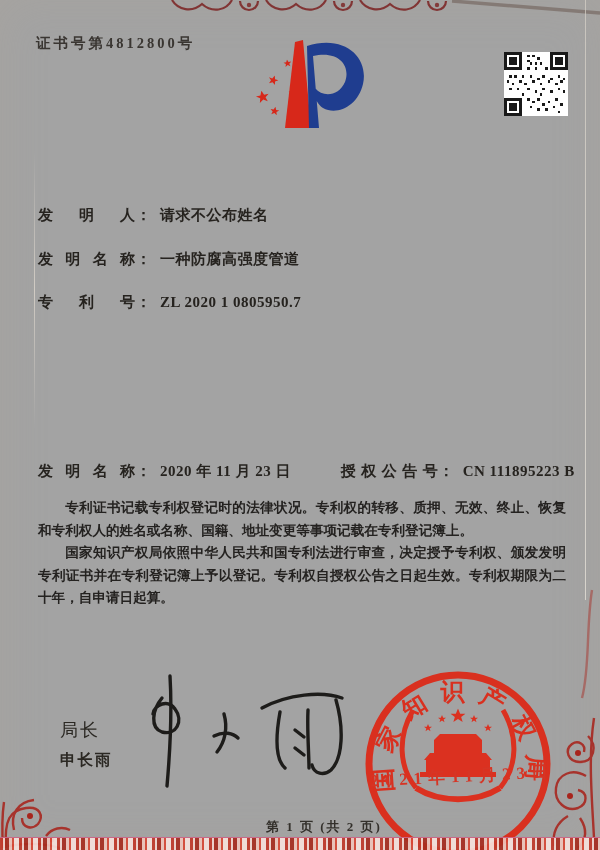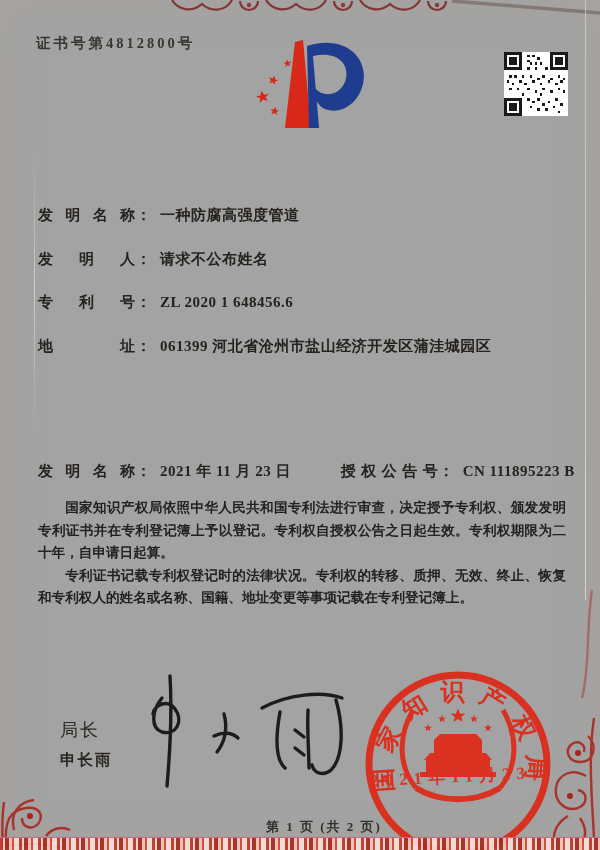--- a/index.html
+++ b/index.html
@@ -89,45 +89,42 @@
       <path d="M0,0h7v7h-7z M1,1v5h5v-5z M2,2h3v3h-3z" fill-rule="evenodd"></path>
       <path d="M18,0h7v7h-7z M19,1v5h5v-5z M20,2h3v3h-3z" fill-rule="evenodd"></path>
       <path d="M0,18h7v7h-7z M1,19v5h5v-5z M2,20h3v3h-3z" fill-rule="evenodd"></path>
       <path d="M9,1h1v1h-1z M11,1h1v1h-1z M13,2h1v1h-1z M9,3h1v1h-1z M10,4h1v1h-1z M12,4h1v1h-1z M14,4h1v1h-1z M9,6h1v1h-1z M12,6h1v1h-1z M16,6h1v1h-1z M2,9h1v1h-1z M4,9h1v1h-1z M7,9h1v1h-1z M10,9h1v1h-1z M13,10h1v1h-1z M15,9h1v1h-1z M18,10h1v1h-1z M21,9h1v1h-1z M23,10h1v1h-1z M1,11h1v1h-1z M3,12h1v1h-1z M6,11h1v1h-1z M8,12h1v1h-1z M11,11h1v1h-1z M14,12h1v1h-1z M17,11h1v1h-1z M20,12h1v1h-1z M22,11h1v1h-1z M2,14h1v1h-1z M5,14h1v1h-1z M9,14h1v1h-1z M12,15h1v1h-1z M15,14h1v1h-1z M18,15h1v1h-1z M21,14h1v1h-1z M23,15h1v1h-1z M7,16h1v1h-1z M14,16h1v1h-1z M9,18h1v1h-1z M11,19h1v1h-1z M13,18h1v1h-1z M15,20h1v1h-1z M17,19h1v1h-1z M20,18h1v1h-1z M22,20h1v1h-1z M10,21h1v1h-1z M13,22h1v1h-1z M16,22h1v1h-1z M19,21h1v1h-1z M21,23h1v1h-1z"></path>
     </g>
   </svg>
 
 
   <div class="fields">
     <div class="frow">
+      <span class="flabel">发明人</span><span class="fcolon">：</span><span class="fvalue">请求不公布姓名</span>
+    </div>
+    <div class="frow">
       <span class="flabel">发明名称</span><span class="fcolon">：</span><span class="fvalue">一种防腐高强度管道</span>
     </div>
     <div class="frow">
-      <span class="flabel">发明人</span><span class="fcolon">：</span><span class="fvalue">请求不公布姓名</span>
-    </div>
-    <div class="frow">
-      <span class="flabel">专利号</span><span class="fcolon">：</span><span class="fvalue">ZL 2020 1 648456.6</span>
-    </div>
-    <div class="frow">
-      <span class="flabel">地址</span><span class="fcolon">：</span><span class="fvalue">061399 河北省沧州市盐山经济开发区蒲洼城园区</span>
+      <span class="flabel">专利号</span><span class="fcolon">：</span><span class="fvalue">ZL 2020 1 0805950.7</span>
     </div>
   </div>
 
   <div class="grant-row">
     <span>
-      <span class="flabel">发明名称</span><span class="fcolon">：</span><span class="fvalue">2021 年 11 月 23 日</span>
+      <span class="flabel">发明名称</span><span class="fcolon">：</span><span class="fvalue">2020 年 11 月 23 日</span>
     </span>
     <span class="pair2">
       <span class="flabel">授权公告号</span><span class="fcolon">：</span><span class="fvalue">CN 111895223 B</span>
     </span>
   </div>
 
   <div class="body-text">
+    <p>专利证书记载专利权登记时的法律状况。专利权的转移、质押、无效、终止、恢复和专利权人的姓名或名称、国籍、地址变更等事项记载在专利登记簿上。</p>
     <p>国家知识产权局依照中华人民共和国专利法进行审查，决定授予专利权、颁发发明专利证书并在专利登记簿上予以登记。专利权自授权公告之日起生效。专利权期限为二十年，自申请日起算。</p>
-    <p>专利证书记载专利权登记时的法律状况。专利权的转移、质押、无效、终止、恢复和专利权人的姓名或名称、国籍、地址变更等事项记载在专利登记簿上。</p>
   </div>
 
   <div class="sig-title">局长</div>
   <div class="sig-name">申长雨</div>
 
   <svg class="sig-hand" viewBox="0 0 240 130">
     <g stroke="#1d1c1a" stroke-width="3.4" fill="none" stroke-linecap="round">
       <path d="M34,30 C24,42 22,60 34,64 C48,68 56,53 47,41 C40,31 27,36 25,46"></path>
       <path d="M42,8 C44,42 42,84 39,118"></path>
       <path d="M96,46 C100,60 97,74 89,84"></path>

